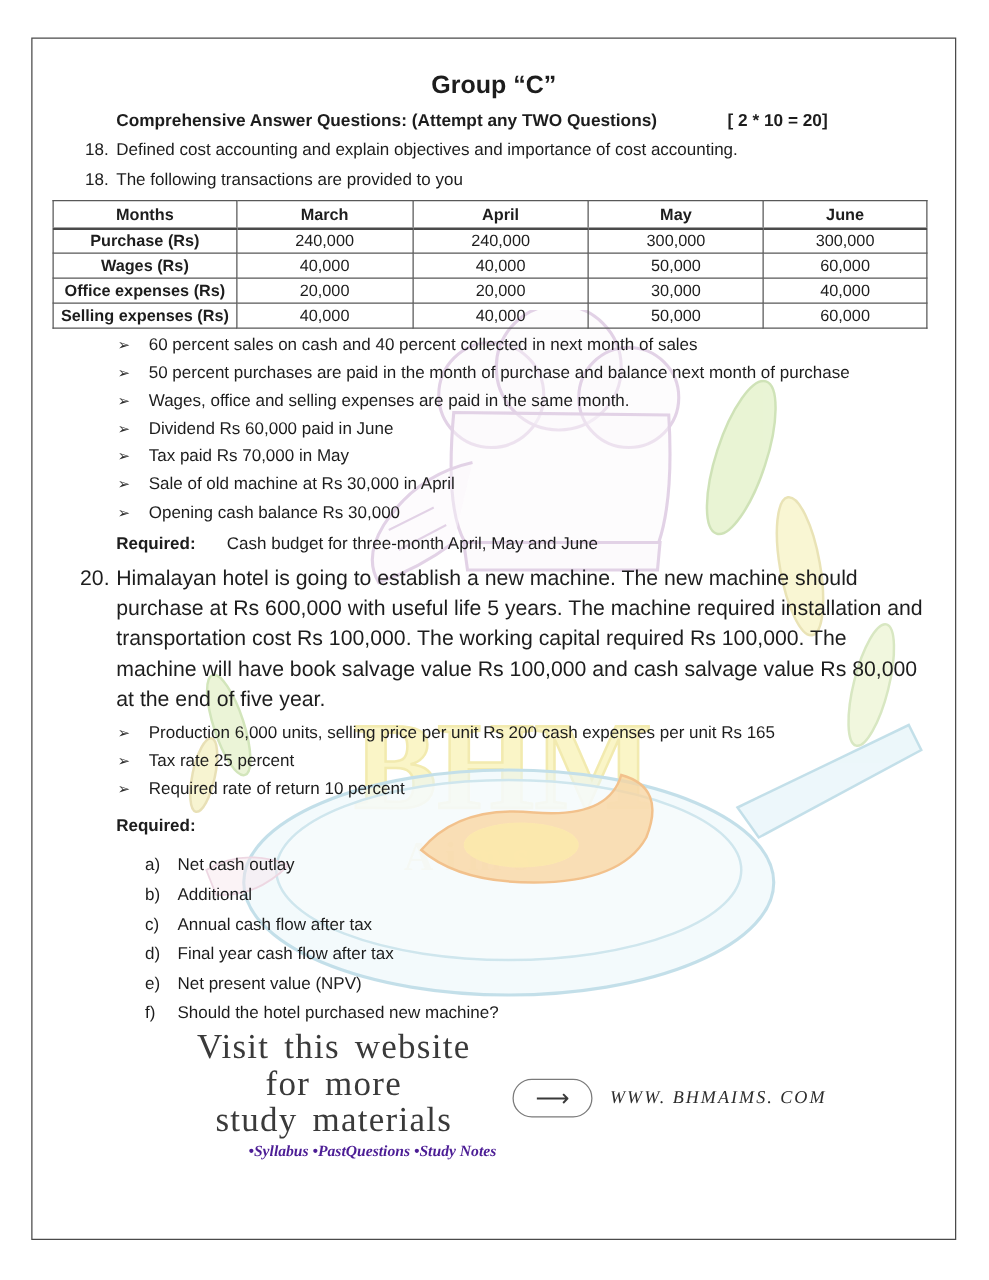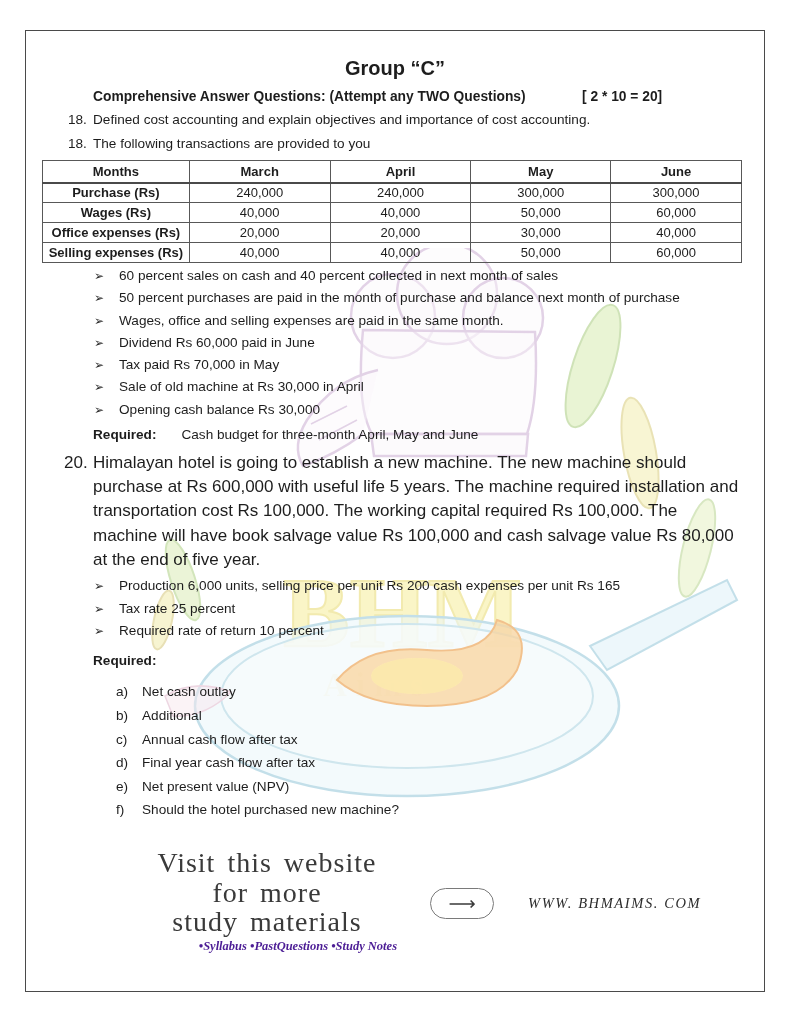--- a/index.html
+++ b/index.html
@@ -57,21 +57,21 @@
 
   ul.bullets.q20b { margin-top: 3px; }
   ul.bullets.q20b li { line-height: 22.4px; }
 
   .required-label { margin: 11px 0 12px 68px; font-weight: 700; font-size: 13.6px; }
 
   ul.tasks { list-style: none; padding-left: 91px; }
   ul.tasks li { display: flex; line-height: 23.6px; font-size: 13.6px; }
   .task-letter { width: 26px; flex: none; }
 
-  .footer { position: absolute; left: 112px; top: 818px; display: flex; align-items: center; gap: 20px; }
+  .footer { position: absolute; left: 112px; top: 793px; display: flex; align-items: center; }
   .footer-left { width: 260px; text-align: center; color: #3a3a3a; font-family: "Liberation Serif", serif; }
   .footer-left .big { font-size: 28px; line-height: 29.5px; letter-spacing: 1px; word-spacing: 4px; }
   .footer-left .tags { font-size: 12.5px; font-style: italic; font-weight: 700; text-align: right; padding-left: 22px; margin-top: 2px; color: #4c1d95; }
   .arrow-pill {
     width: 64px; height: 31px; border: 1.3px solid #7a7a7a; border-radius: 16px;
     display: flex; align-items: center; justify-content: center;
     margin-left: 13px; margin-top: 6px; font-size: 19px; color: #3a3a3a; background: transparent;
   }
   .site-url {
     font-family: "Liberation Serif", serif; font-style: italic; font-size: 14.5px;

